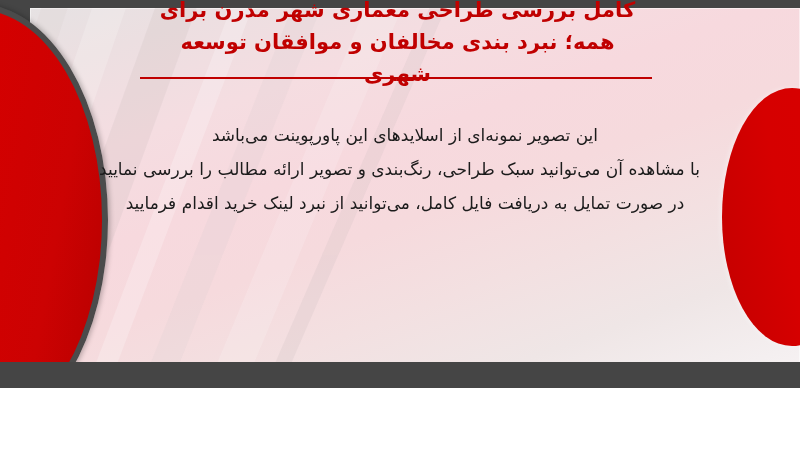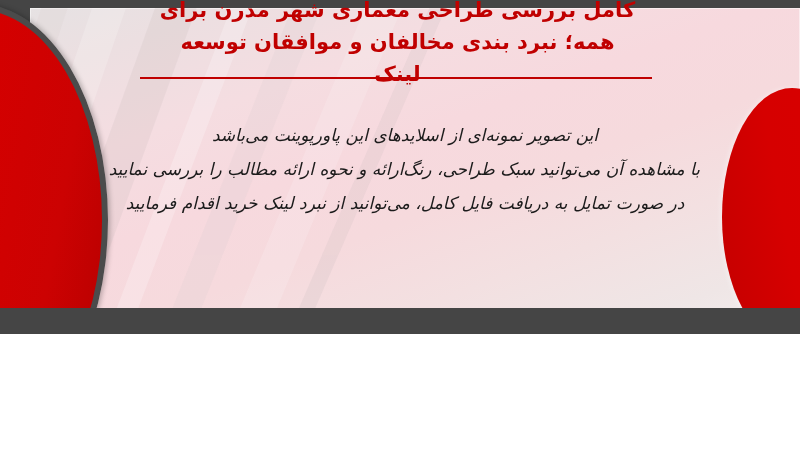--- a/index.html
+++ b/index.html
@@ -3,21 +3,21 @@
 <meta charset="utf-8">
 <style>
   html, body {
     margin: 0;
     padding: 0;
     background: #ffffff;
   }
   #slide {
     position: relative;
     width: 800px;
-    height: 334px;
+    height: 388px;
     overflow: hidden;
     background: #3f3f3f;
     font-family: "DejaVu Sans", "Liberation Sans", sans-serif;
   }
 
   
   .frame-dark {
     position: absolute;
     inset: 0;
     background: #454545;
@@ -128,21 +128,20 @@
 
   
   .body-wrap {
     position: absolute;
     z-index: 6;
     left: 110px;
     right: 100px;
     top: 118px;
     text-align: center;
     direction: rtl;
-    font-style: italic;
   }
   .body-line {
     color: #1b1b1b;
     font-size: 17px;
     line-height: 34px;
     font-weight: 400;
     white-space: nowrap;
   }
 
   
@@ -178,24 +177,24 @@
         <div class="stripe" style="left: 794px; width: 15px; background: rgba(205, 191, 194, 0.42); transform: rotate(23.5deg);"></div>
       </div>
   </div>
 
   <div class="ellipse-left"></div>
   <div class="ellipse-right"></div>
 
   <div class="title-wrap">
     <div class="title-line">کامل بررسی طراحی معماری شهر مدرن برای</div>
     <div class="title-line">همه؛ نبرد بندی مخالفان و موافقان توسعه</div>
-    <div class="title-line struck">لینک</div>
+    <div class="title-line struck">شهری</div>
   </div>
   <div class="title-rule"></div>
 
   <div class="body-wrap">
     <div class="body-line">این تصویر نمونه‌ای از اسلایدهای این پاورپوینت می‌باشد</div>
-    <div class="body-line">با مشاهده آن می‌توانید سبک طراحی، رنگ‌ارائه و نحوه ارائه مطالب را بررسی نمایید</div>
+    <div class="body-line">با مشاهده آن می‌توانید سبک طراحی، رنگ‌بندی و تصویر ارائه مطالب را بررسی نمایید</div>
     <div class="body-line">در صورت تمایل به دریافت فایل کامل، می‌توانید از نبرد لینک خرید اقدام فرمایید</div>
   </div>
 
   <div class="bottom-base"></div>
 </div>
 
 </body></html>

